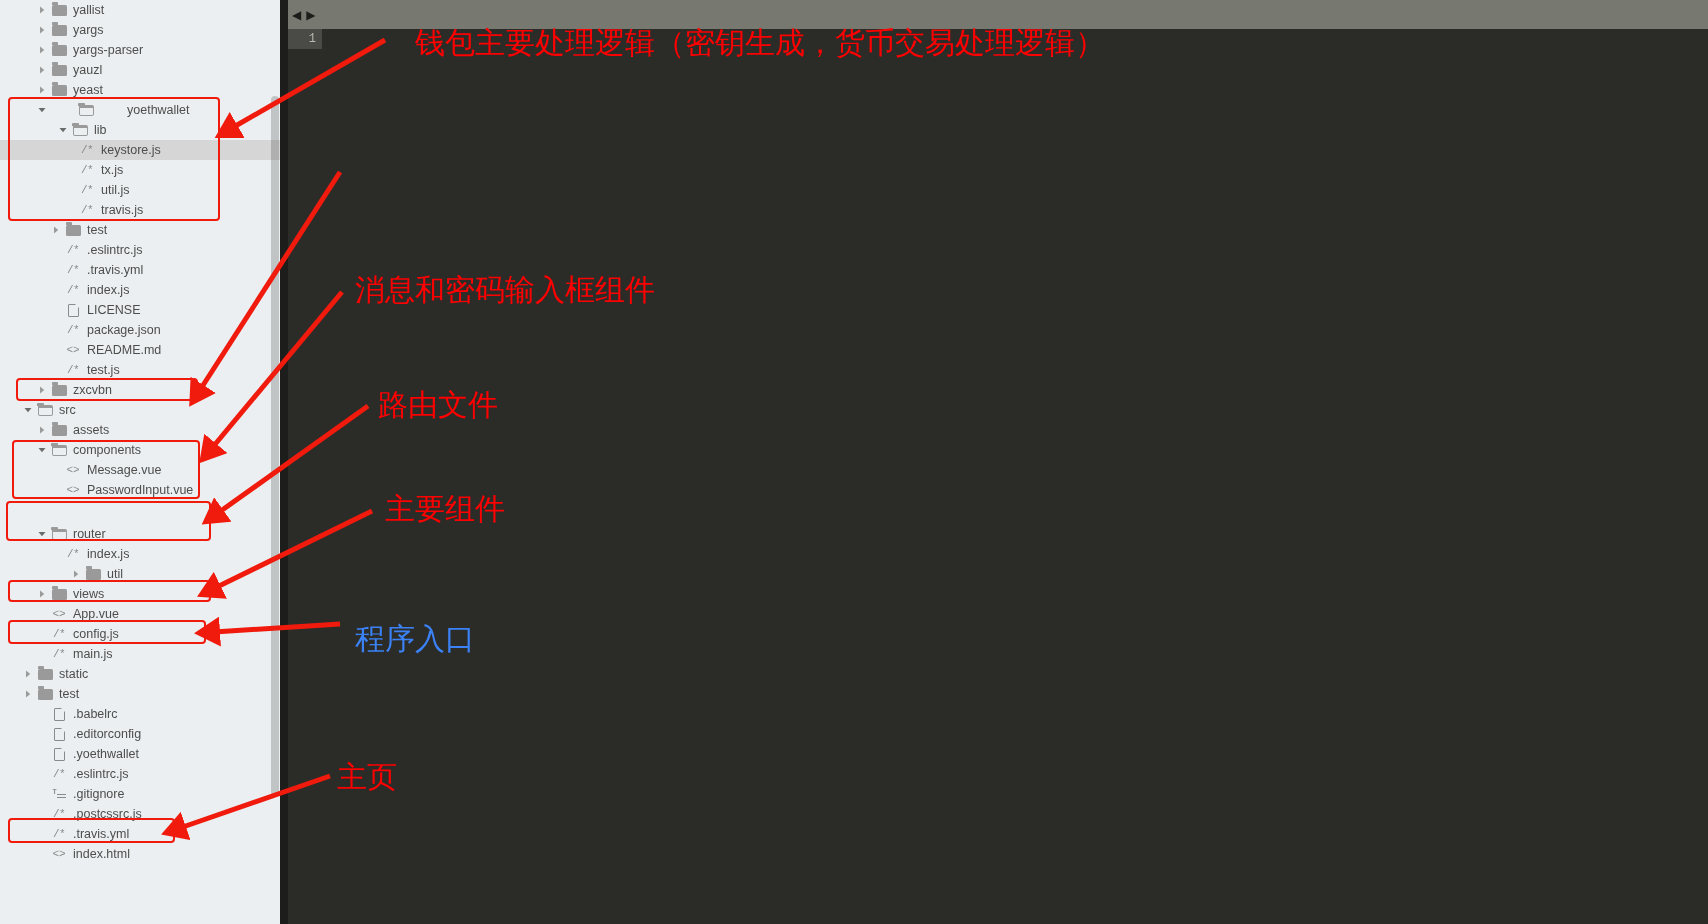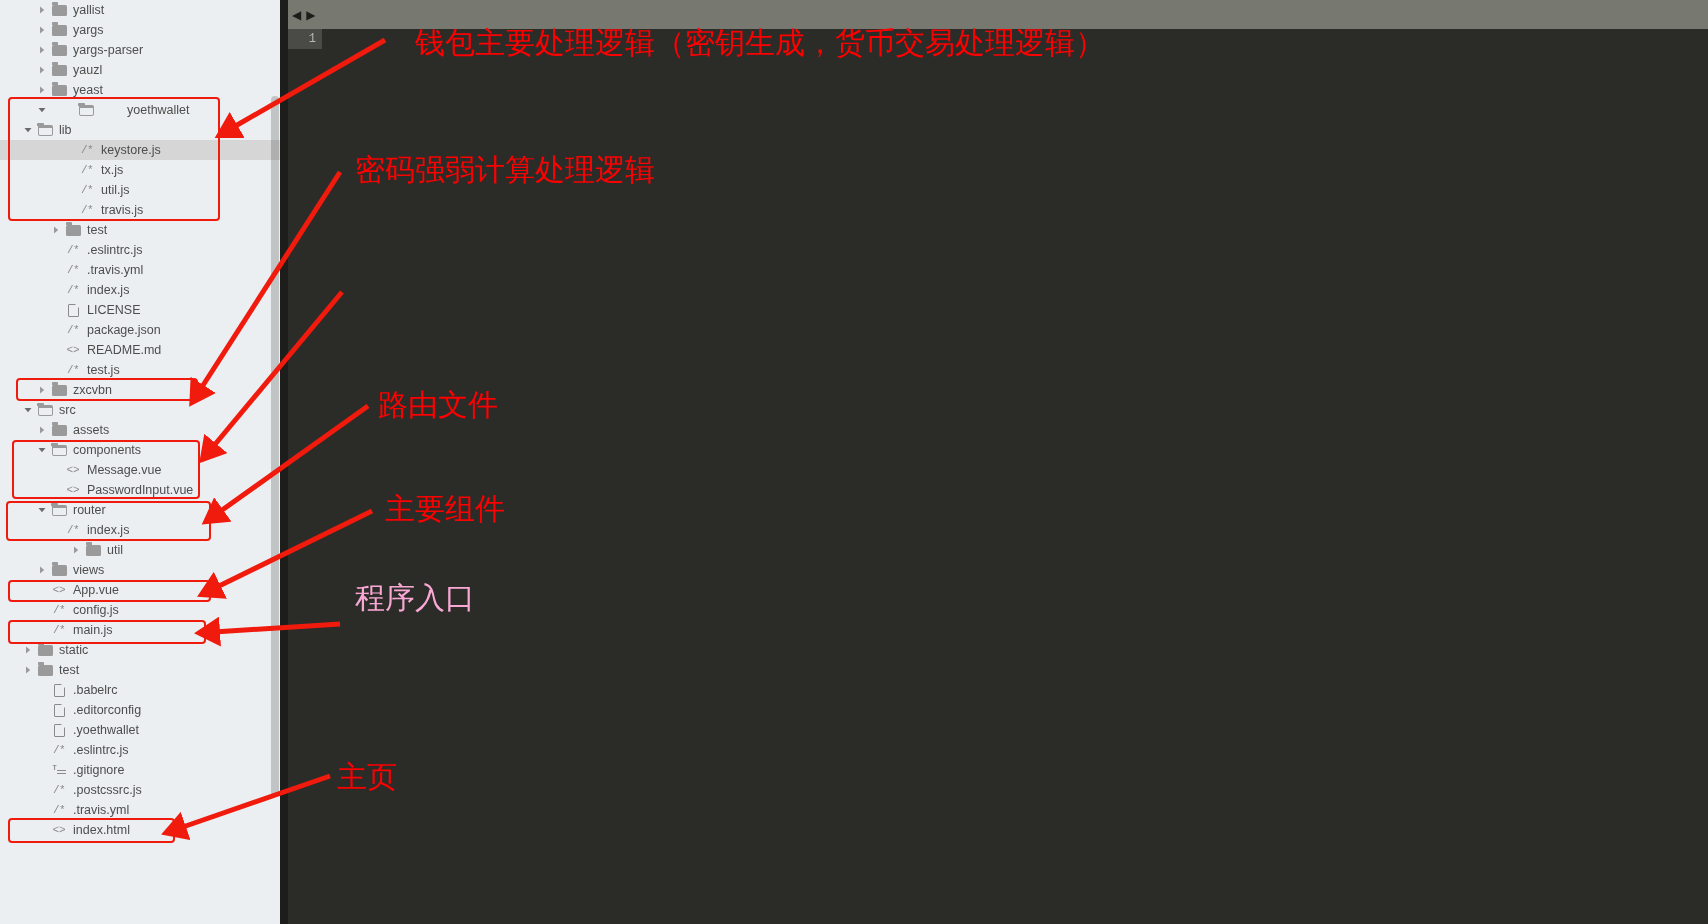--- a/index.html
+++ b/index.html
@@ -264,21 +264,21 @@
         <span class="twisty">
           <svg width="8" height="8" viewBox="0 0 8 8">
             <path d="M0.5 2 L7.5 2 L4 6.2 z" fill="#6b6b6b"></path>
           </svg>
         </span>
         <span class="ico">
           <span class="folder-shape open"></span>
         </span>
         <span class="lbl">yoethwallet</span>
       </div>
-      <div class="tree-row" style="padding-left: 22px;">
+      <div class="tree-row" style="padding-left: 57px;">
         <span class="twisty">
           <svg width="8" height="8" viewBox="0 0 8 8">
             <path d="M0.5 2 L7.5 2 L4 6.2 z" fill="#6b6b6b"></path>
           </svg>
         </span>
         <span class="ico">
           <span class="folder-shape open"></span>
         </span>
         <span class="lbl">lib</span>
       </div>
@@ -397,21 +397,21 @@
       <div class="tree-row" style="padding-left: 50px;">
         <span class="twisty"></span>
         <span class="ico code-ico">&lt;&gt;</span>
         <span class="lbl">Message.vue</span>
       </div>
       <div class="tree-row" style="padding-left: 50px;">
         <span class="twisty"></span>
         <span class="ico code-ico">&lt;&gt;</span>
         <span class="lbl">PasswordInput.vue</span>
       </div>
-      <div class="tree-row" style="padding-left: 36px;">
+      <div class="tree-row" style="padding-left: 36px; margin-top: 24px;">
         <span class="twisty">
           <svg width="8" height="8" viewBox="0 0 8 8">
             <path d="M0.5 2 L7.5 2 L4 6.2 z" fill="#6b6b6b"></path>
           </svg>
         </span>
         <span class="ico">
           <span class="folder-shape open"></span>
         </span>
         <span class="lbl">router</span>
       </div>
@@ -570,18 +570,18 @@
     <div class="hl-box" style="left: 8px; top: 97px; width: 212px; height: 124px; border-color: rgb(240, 26, 13);"></div>
     <div class="hl-box" style="left: 16px; top: 378px; width: 182px; height: 23px; border-color: rgb(240, 26, 13);"></div>
     <div class="hl-box" style="left: 12px; top: 440px; width: 188px; height: 59px; border-color: rgb(240, 26, 13);"></div>
     <div class="hl-box" style="left: 6px; top: 501px; width: 205px; height: 40px; border-color: rgb(240, 26, 13);"></div>
     <div class="hl-box" style="left: 8px; top: 580px; width: 203px; height: 22px; border-color: rgb(240, 26, 13);"></div>
     <div class="hl-box" style="left: 8px; top: 620px; width: 198px; height: 24px; border-color: rgb(240, 26, 13);"></div>
     <div class="hl-box" style="left: 8px; top: 818px; width: 167px; height: 25px; border-color: rgb(240, 26, 13);"></div>
   </div>
 <div id="label-layer" style="position:absolute;left:0;top:0;width:1708px;height:924px;pointer-events:none;">
     <div class="anno-text" style="left: 415px; top: 28px; color: rgb(255, 0, 0);">钱包主要处理逻辑（密钥生成，货币交易处理逻辑）</div>
-    <div class="anno-text" style="left: 355px; top: 155px; color: rgb(255, 0, 0);">密码强弱计算处理逻辑</div>
+    <div class="anno-text" style="left: 355px; top: 275px; color: rgb(255, 0, 0);">消息和密码输入框组件</div>
     <div class="anno-text" style="left: 378px; top: 390px; color: rgb(255, 0, 0);">路由文件</div>
     <div class="anno-text" style="left: 385px; top: 494px; color: rgb(255, 0, 0);">主要组件</div>
-    <div class="anno-text" style="left: 355px; top: 583px; color: #f9a8d4;">程序入口</div>
+    <div class="anno-text" style="left: 355px; top: 624px; color: #3b82f6;">程序入口</div>
     <div class="anno-text" style="left: 337px; top: 762px; color: rgb(255, 0, 0);">主页</div>
   </div>
 
 </body></html>

